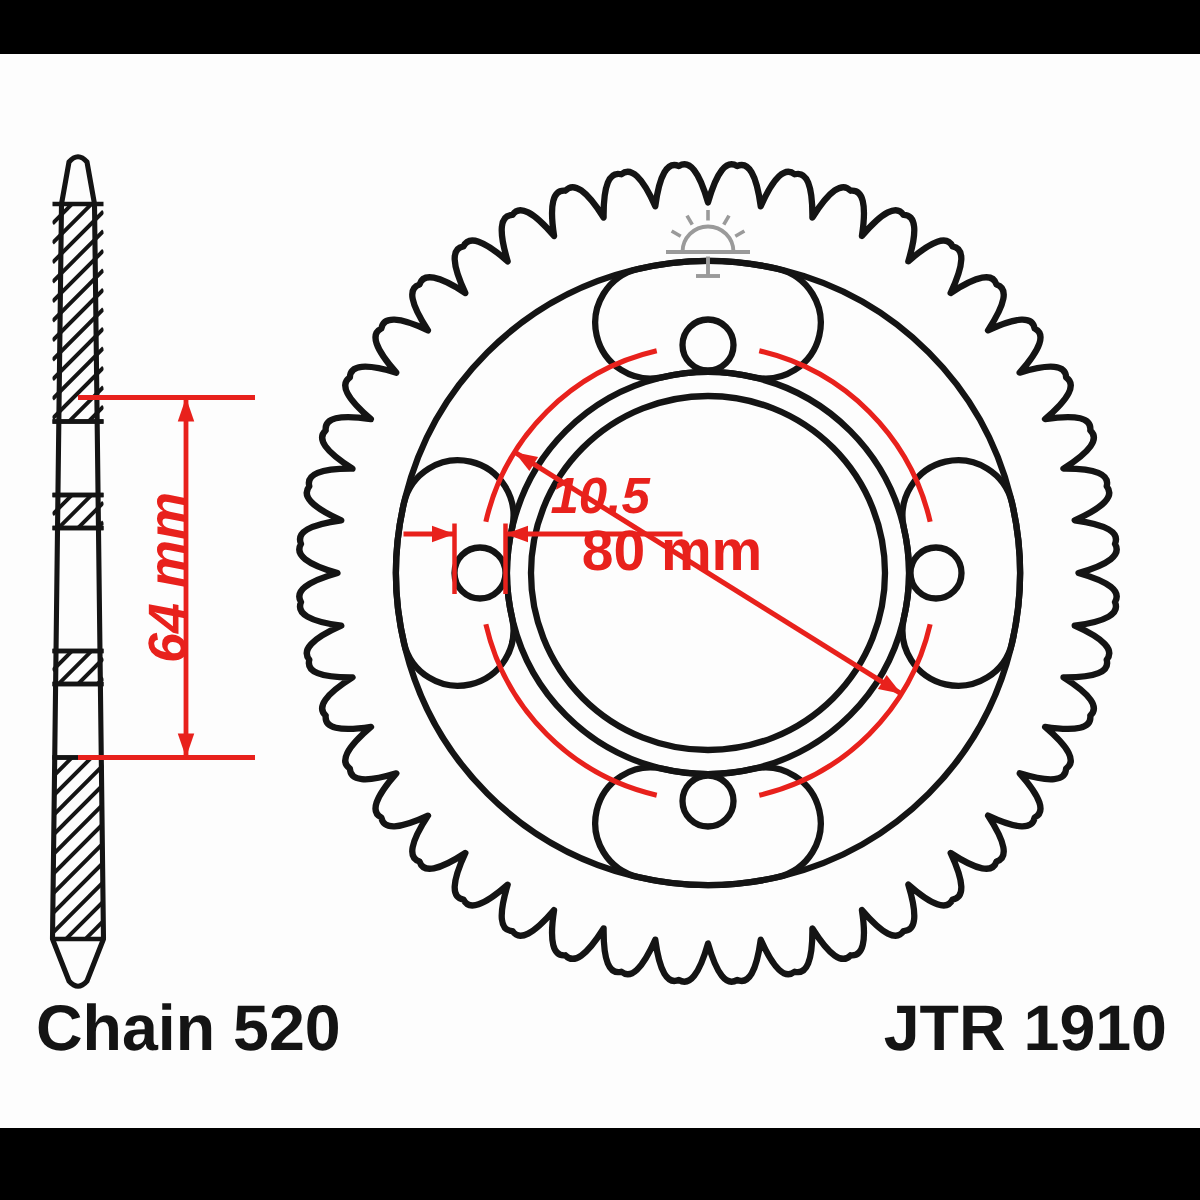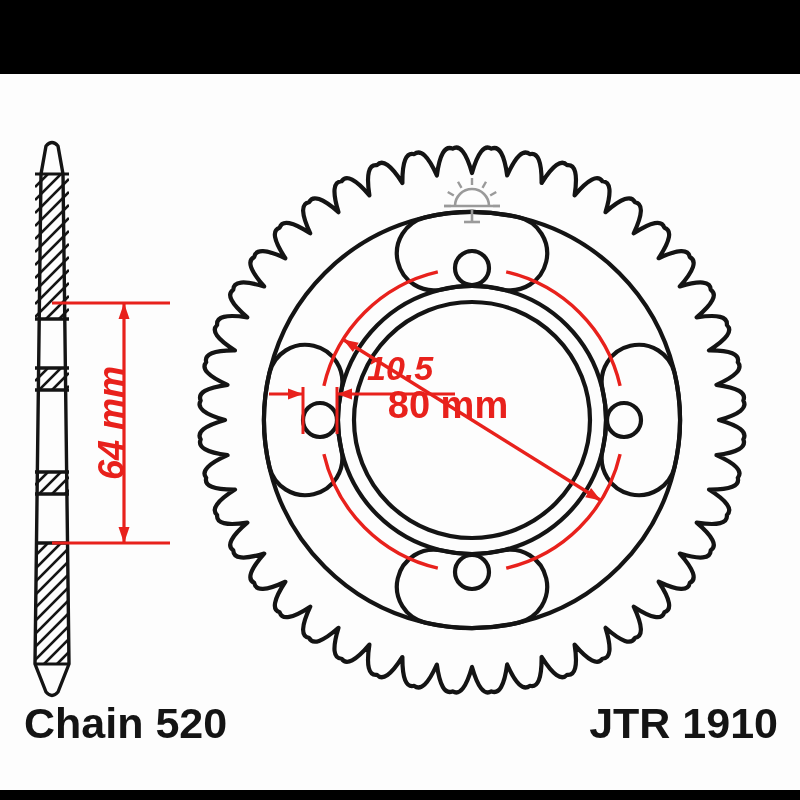--- a/index.html
+++ b/index.html
@@ -19,21 +19,20 @@
     top: 0;
     width: 800px;
     height: 800px;
     background: #000;
   }
   #canvas-area {
     position: absolute;
     left: 0;
     width: 800px;
     background: #fdfdfd;
-    margin-top: 38px;
   }
   svg.drawing {
     display: block;
     position: absolute;
     left: 0;
     top: 0;
   }
 </style>
 </head>
 <body>

